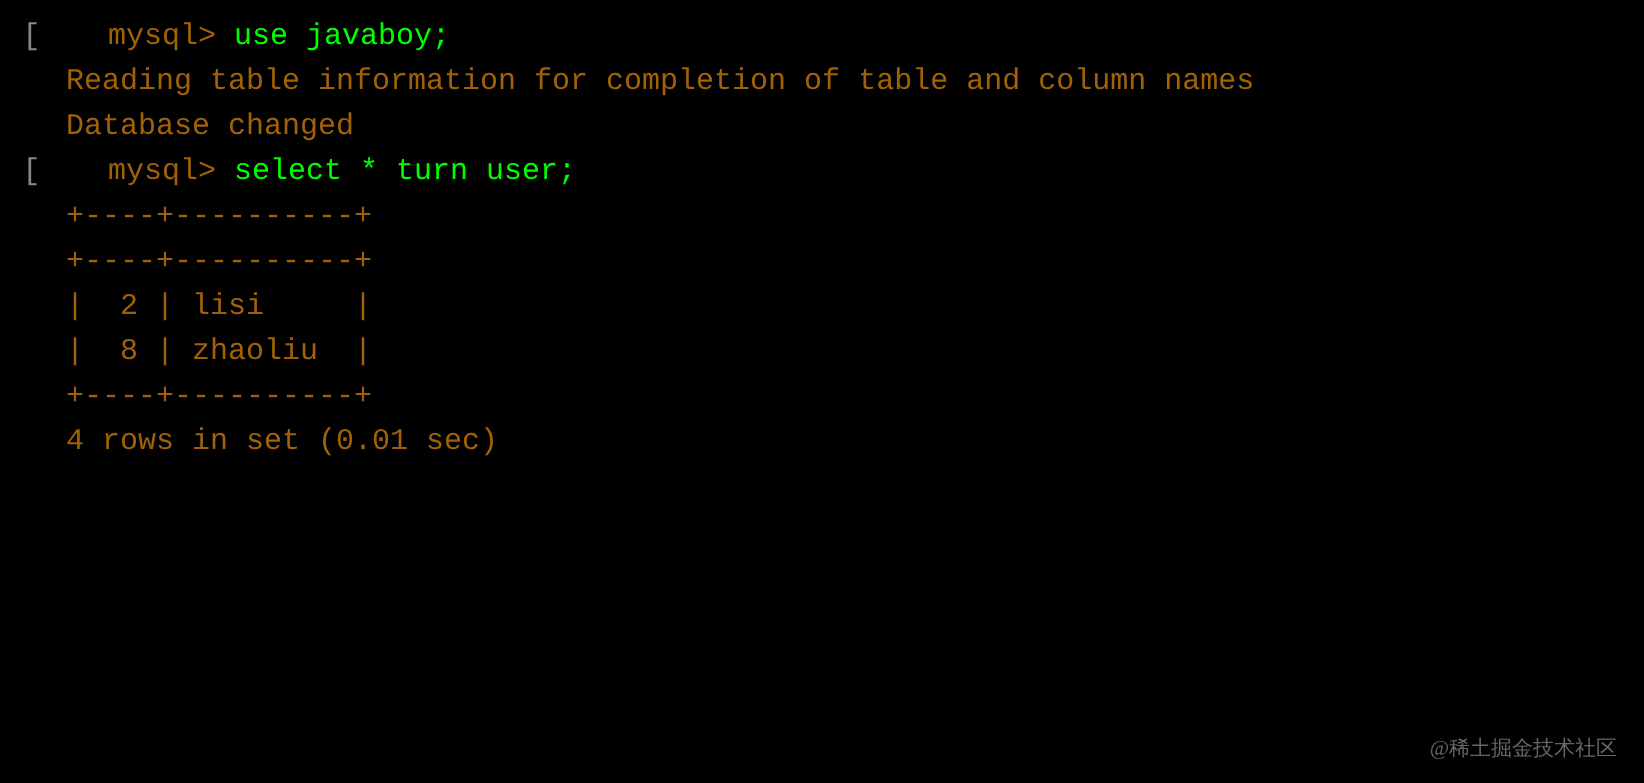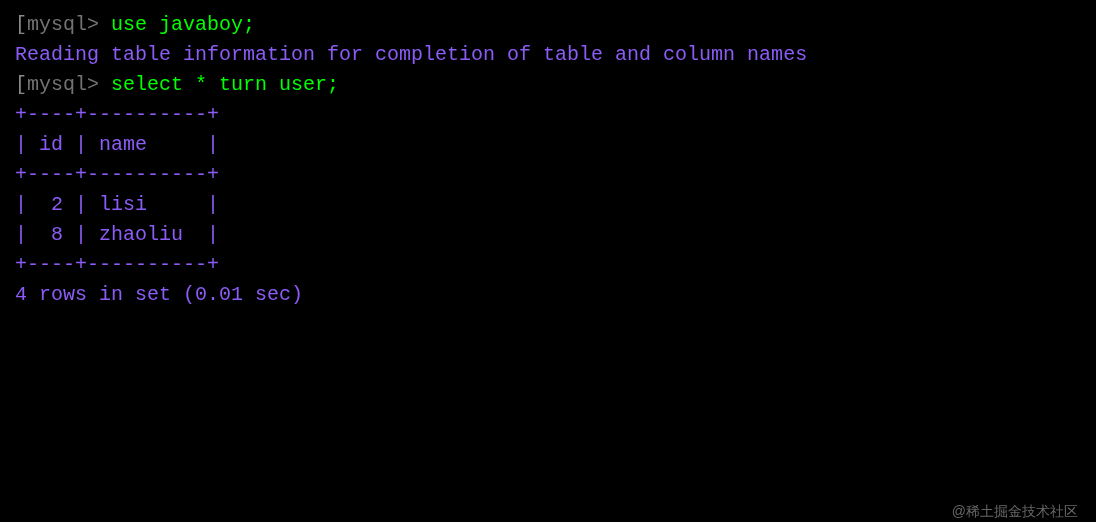--- a/index.html
+++ b/index.html
@@ -17,51 +17,53 @@
       width: 1096px;
       height: 522px;
       overflow: hidden;
       position: relative;
       font-weight: 500;
     }
     .terminal-line {
       white-space: pre;
     }
     .prompt {
-      color: #737373;
+      color: #a16207;
+      margin-left: 45px;
     }
     .command {
       color: #00ff00;
       text-align: right;
     }
     .output {
-      color: #8b5cf6;
+      color: #a16207;
+      margin-left: 29px;
     }
     .watermark {
       position: absolute;
-      bottom: 0;
+      bottom: 12px;
       right: 18px;
       color: #666666;
       font-size: 14px;
-      font-family: Liberation Sans, sans-serif;
+      font-family: Liberation Serif, serif;
     }
     .bracket {
       color: #888888;
     }
   </style>
 </head>
 <body>
 
 <div>
   <div class="terminal-line"><span class="bracket">[</span><span class="prompt">mysql&gt; </span><span class="command">use javaboy;</span></div>
   <div class="terminal-line output">Reading table information for completion of table and column names</div>
   <div class="terminal-line output"></div>
+  <div class="terminal-line output">Database changed</div>
   <div class="terminal-line"><span class="bracket">[</span><span class="prompt">mysql&gt; </span><span class="command">select * turn user;</span></div>
   <div class="terminal-line output">+----+----------+</div>
-  <div class="terminal-line output">| id | name     |</div>
   <div class="terminal-line output">+----+----------+</div>
   <div class="terminal-line output">|  2 | lisi     |</div>
   <div class="terminal-line output">|  8 | zhaoliu  |</div>
   <div class="terminal-line output">+----+----------+</div>
   <div class="terminal-line output">4 rows in set (0.01 sec)</div>
 </div>
 
 <div class="watermark">@稀土掘金技术社区</div>
 
 </body></html>

